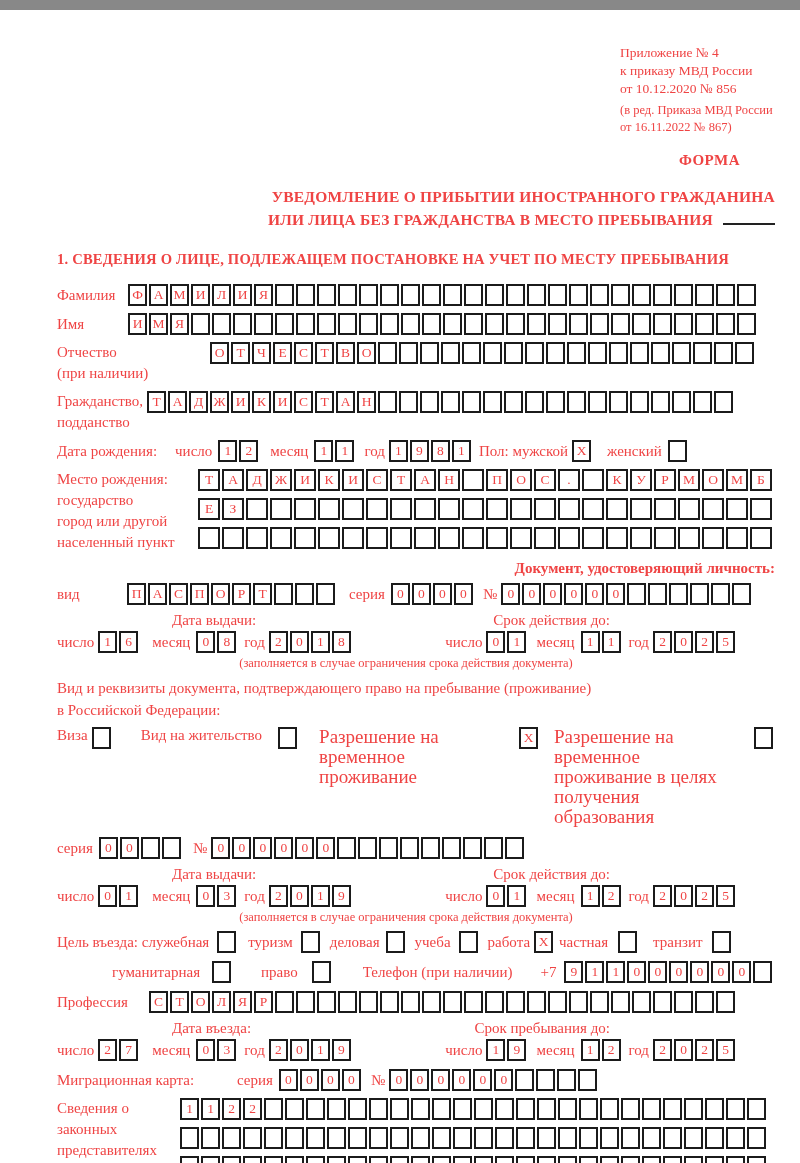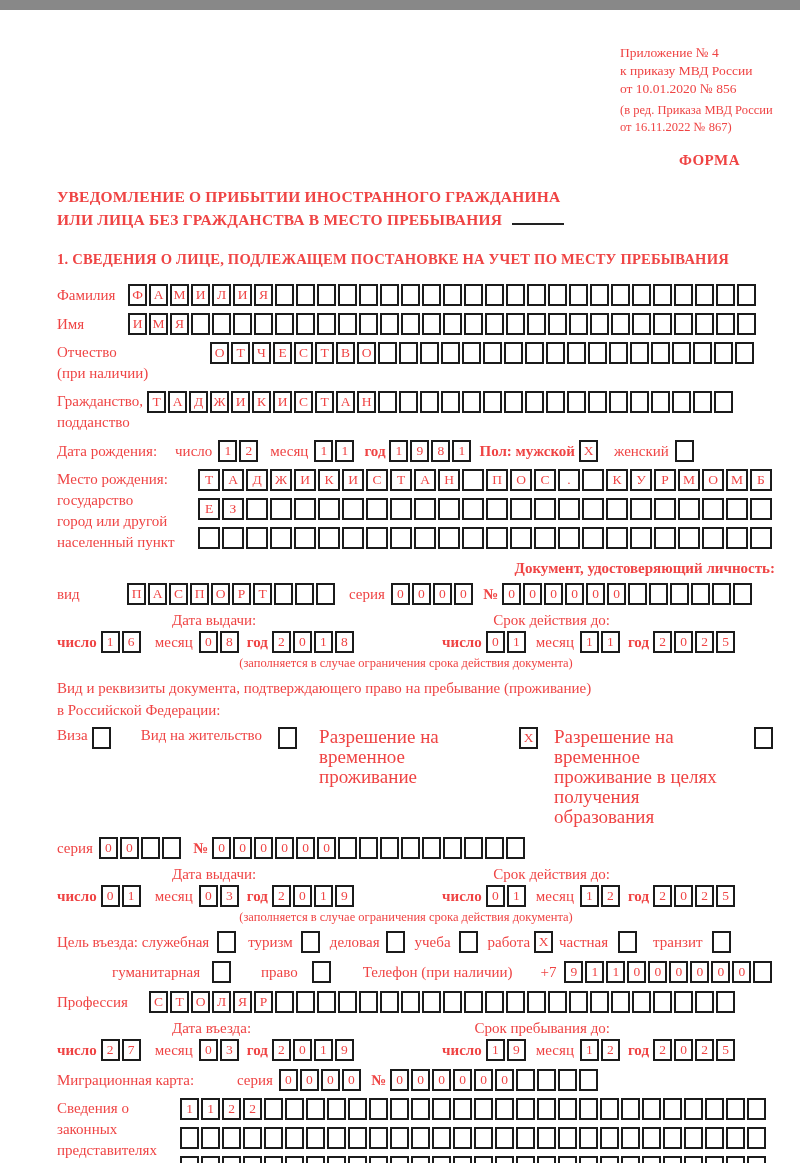--- a/index.html
+++ b/index.html
@@ -8,21 +8,21 @@
     margin:10px auto; box-sizing:border-box; padding:34px 25px 0 57px;
     font-family:"Liberation Serif","DejaVu Serif",serif; color:#ef4444;
     overflow:hidden;
   }
   
   .appendix { margin-left:563px; font-size:13.5px; line-height:18px; }
   .appendix .small { font-size:12.5px; line-height:17px; }
   .appendix .gap { height:4px; }
   .forma { text-align:right; padding-right:35px; font-weight:bold; font-size:15px; margin-top:16px; letter-spacing:.5px; }
 
-  .title { text-align:left; font-weight:bold; font-size:15.5px; line-height:23px; margin-top:16px; letter-spacing:.2px; }
+  .title { text-align:right; font-weight:bold; font-size:15.5px; line-height:23px; margin-top:16px; letter-spacing:.2px; }
   .uline { display:inline-block; width:52px; border-bottom:2px solid #222; margin-left:10px; vertical-align:baseline; }
 
   .sec { font-weight:bold; font-size:14.6px; margin-top:20px; margin-bottom:16px; letter-spacing:.2px; }
 
   .lab { font-size:15px; white-space:nowrap; }
   .lblk { font-size:15px; line-height:21px; }
 
   .cells { display:flex; flex:none; }
   .cell {
     box-sizing:border-box; width:19px; height:22px; flex:none;
@@ -35,21 +35,21 @@
   .frow { display:flex; align-items:center; margin-bottom:7px; }
   .frow.top { align-items:flex-start; }
 
   .lw1{width:71px;flex:none;} .lw2{width:153px;flex:none;} .lw3{width:90px;flex:none;}
   .lw4{width:141px;flex:none;} .lw5{width:70px;flex:none;} .lw6{width:92px;flex:none;}
   .lw7{width:160px;flex:none;} .lw8{width:123px;flex:none;}
 
   .ml4{margin-left:4px;} .ml6{margin-left:6px;} .ml8{margin-left:8px;} .ml10{margin-left:10px;}
   .ml12{margin-left:12px;} .ml14{margin-left:14px;} .ml16{margin-left:16px;} .ml20{margin-left:20px;}
   .ml28{margin-left:28px;} .ml30{margin-left:30px;}
-  .mr4{margin-right:4px;font-weight:bold;} .mr6{margin-right:6px;} .mr10{margin-right:10px;}
+  .mr4{margin-right:4px;} .mr6{margin-right:6px;} .mr10{margin-right:10px;}
 
   .stackrows .cells { margin-bottom:7px; }
 
   .center-head { text-align:right; font-weight:bold; font-size:15px; margin:2px 0 6px 0; }
 
   .dhead { display:flex; font-size:15px; margin-bottom:2px; }
   .dh1 { margin-left:115px; }
   .dh2 { margin-left:auto; margin-right:165px; }
   .drow { display:flex; align-items:center; margin-bottom:3px; }
   .dg { display:flex; align-items:center; }
@@ -67,21 +67,21 @@
   .reps-note { font-size:13px; margin:2px 0 0 135px; text-align:center; width:600px; }
 </style>
 </head>
 <body>
 
 <div class="page">
 
   <div class="appendix">
     <div>Приложение № 4</div>
     <div>к приказу МВД России</div>
-    <div>от 10.01.2020 № 856</div>
+    <div>от 10.12.2020 № 856</div>
     <div class="gap"></div>
     <div class="small">(в ред. Приказа МВД России</div>
     <div class="small">от 16.11.2022 № 867)</div>
   </div>
 
   <div class="forma">ФОРМА</div>
 
   <div class="title">
     <div>УВЕДОМЛЕНИЕ О ПРИБЫТИИ ИНОСТРАННОГО ГРАЖДАНИНА</div>
     <div>

